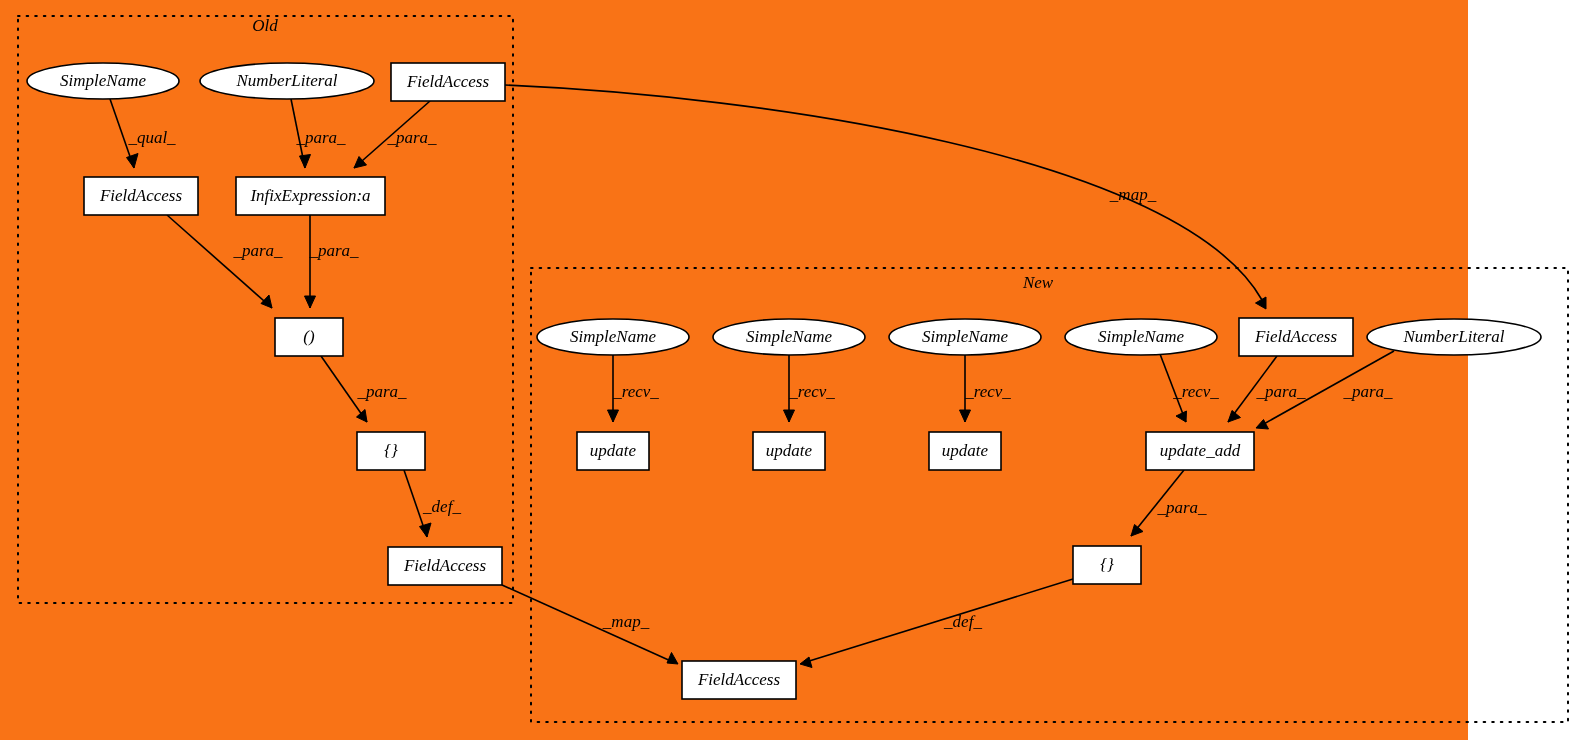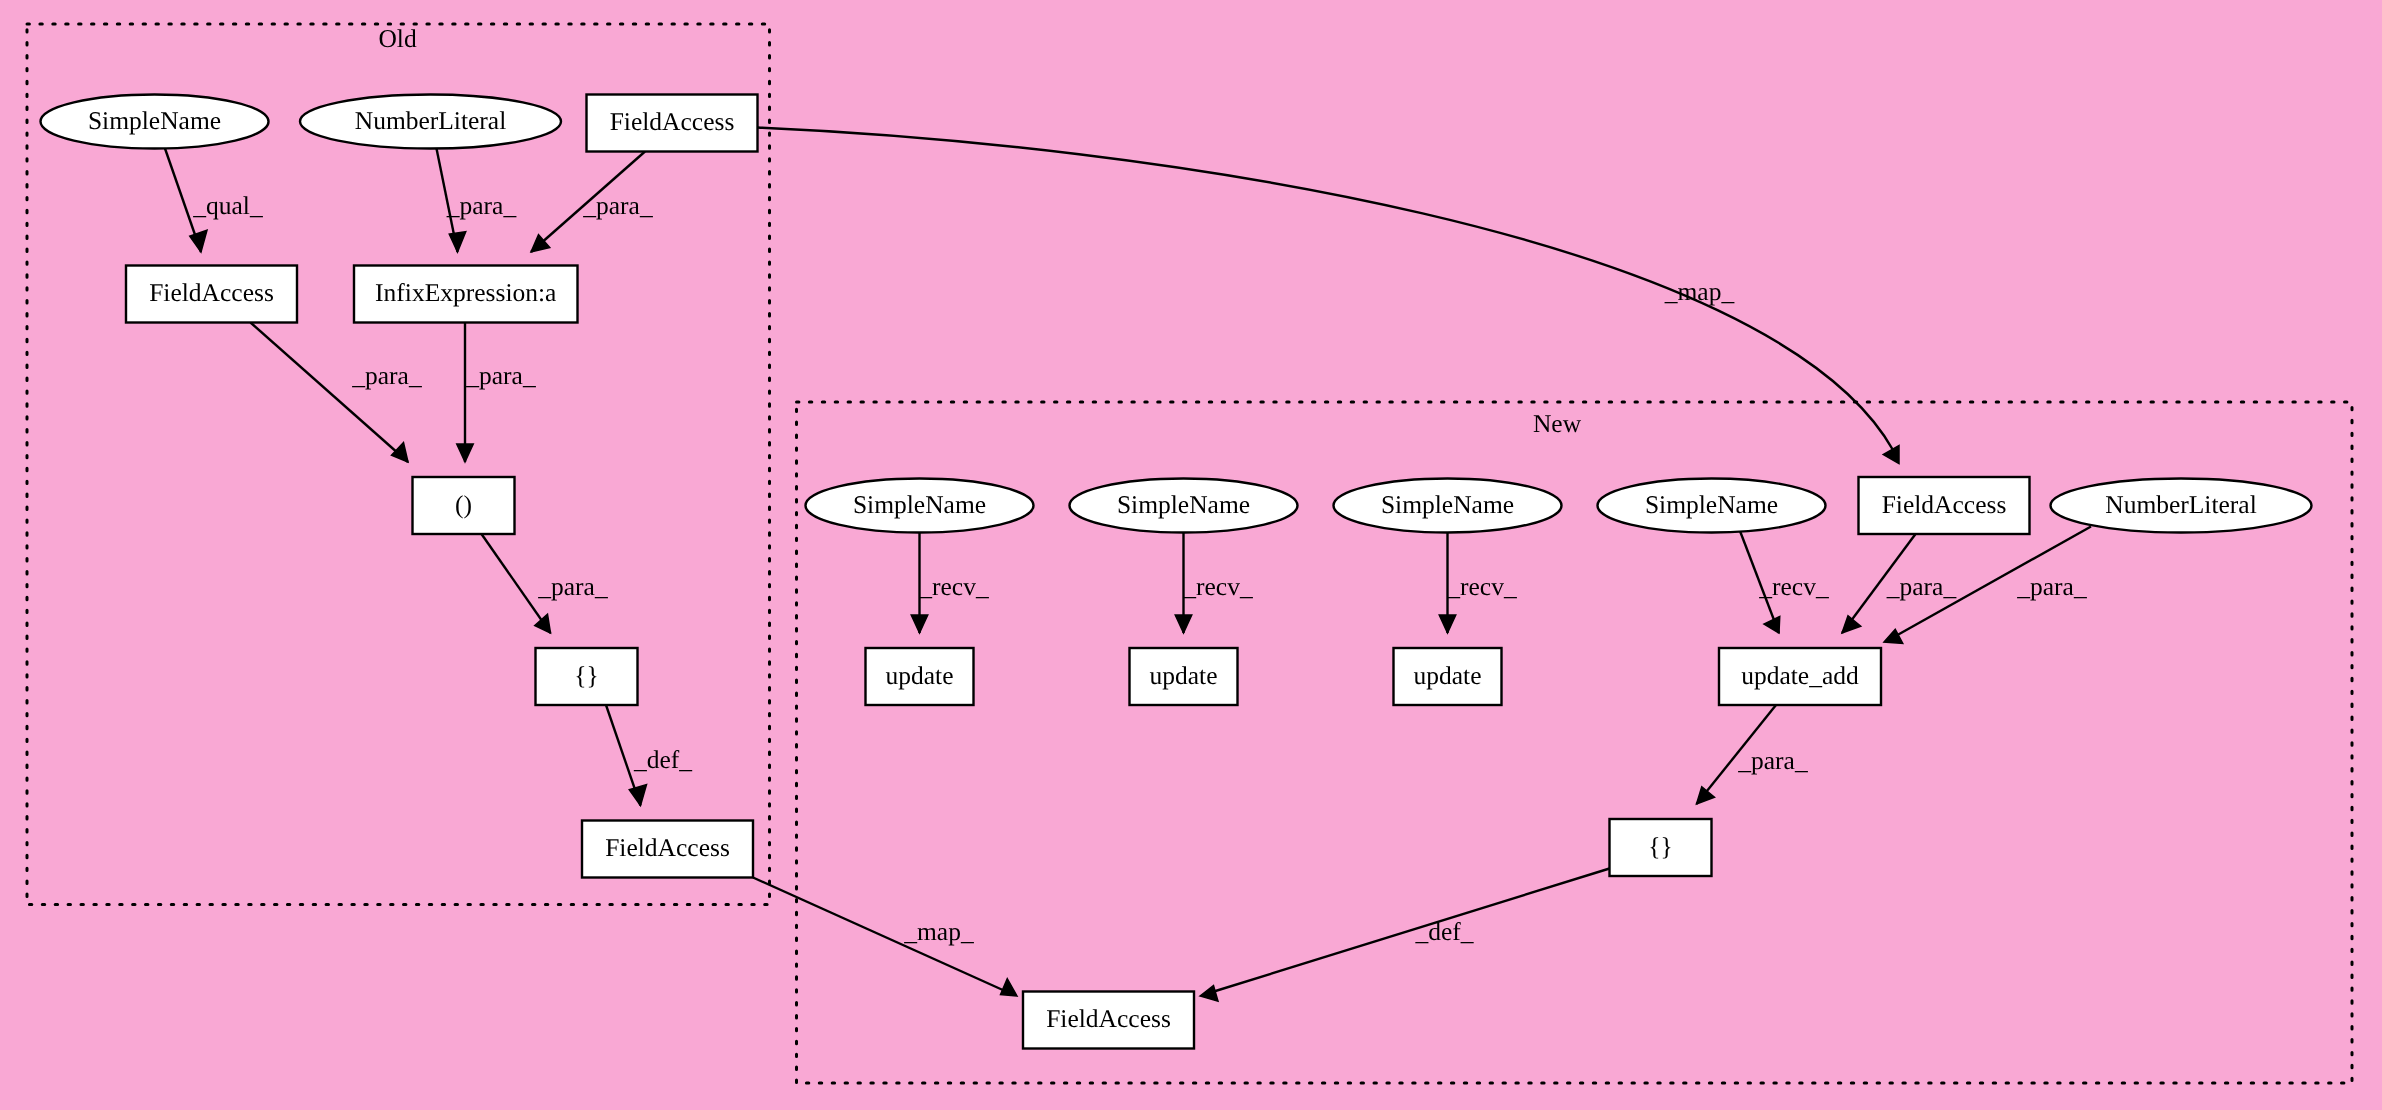--- a/index.html
+++ b/index.html
@@ -8,23 +8,24 @@
     background: #ffffff;
   }
   body {
     font-family: "Liberation Serif", "DejaVu Serif", serif;
     width: 1588px;
     height: 740px;
     overflow: hidden;
   }
   #canvas {
     position: relative;
-    width: 1588px;
+    width: 1468px;
     height: 740px;
-    background: #f9a8d4;
+    background: #f97316;
+    font-style: italic;
   }
   #graph-svg {
     position: absolute;
     left: 0;
     top: 0;
     width: 1588px;
     height: 740px;
   }
   .cluster-box {
     fill: none;

